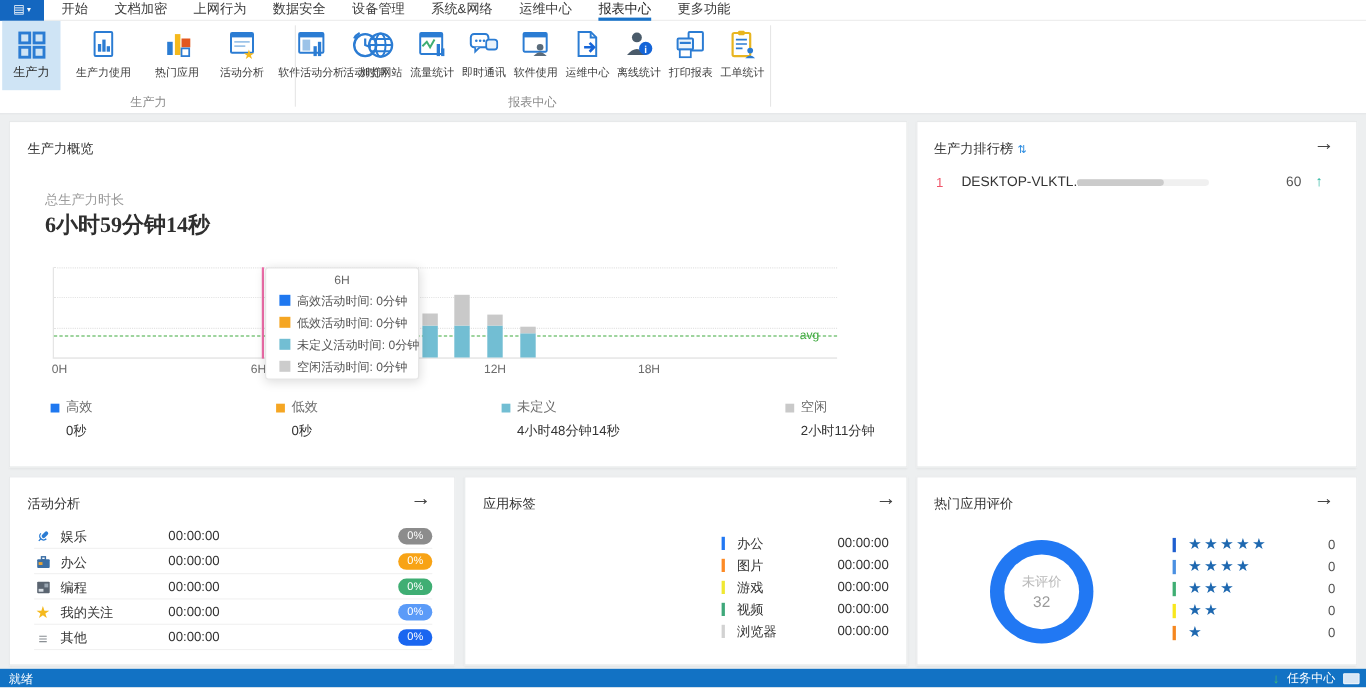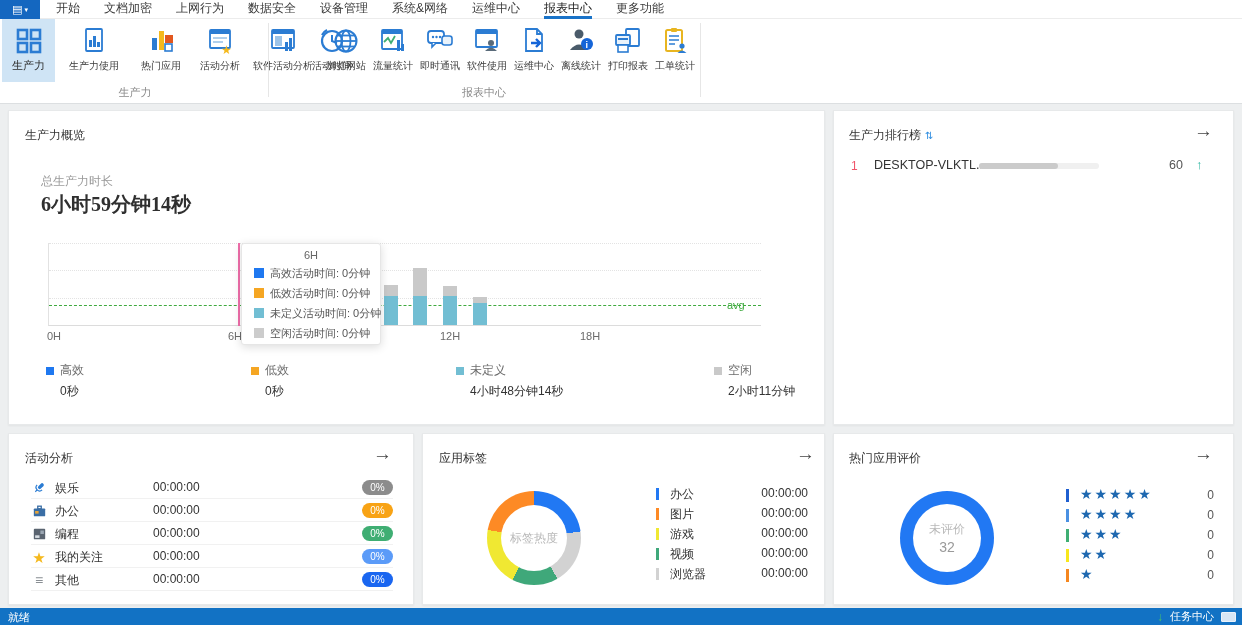--- a/index.html
+++ b/index.html
@@ -467,25 +467,20 @@
         <span class="nm">其他</span>
         <span class="tm">00:00:00</span>
         <span class="act-badge" style="background: rgb(26, 102, 240);">0%</span>
       </div>
     </div>
   </div>
 
   <div class="panel" id="tags">
     <div class="p-title">应用标签</div>
     <span class="p-arrow" style="left:373px;">→</span>
-    <div class="donut tags-donut" id="tags-donut" style="background: conic-gradient(rgb(33, 120, 243) -15deg, rgb(33, 120, 243) 82deg, rgb(210, 210, 210) 82deg, rgb(210, 210, 210) 150deg, rgb(63, 168, 122) 150deg, rgb(63, 168, 122) 207deg, rgb(240, 232, 50) 207deg, rgb(240, 232, 50) 280deg, rgb(253, 138, 37) 280deg, rgb(253, 138, 37) 345deg);">
-      <div class="hole">
-          <span class="donut-label">标签热度</span>
-        </div>
-    </div>
     <div class="tag-leg">
       <div class="tag-leg-row">
           <span class="tick" style="background: rgb(33, 120, 243);"></span>
           <span class="nm">办公</span>
           <span class="tm">00:00:00</span>
         </div>
       <div class="tag-leg-row">
           <span class="tick" style="background: rgb(253, 138, 37);"></span>
           <span class="nm">图片</span>
           <span class="tm">00:00:00</span>

